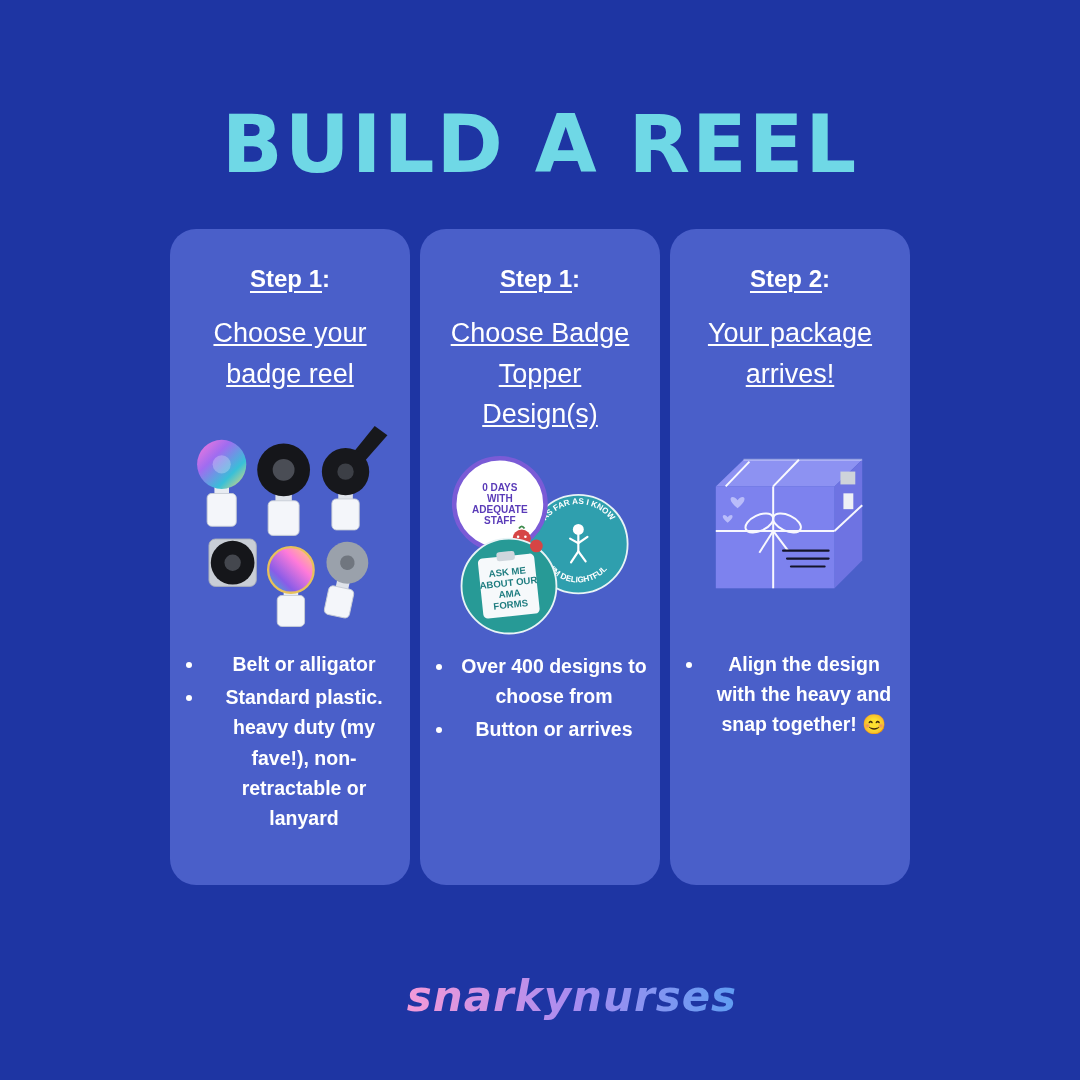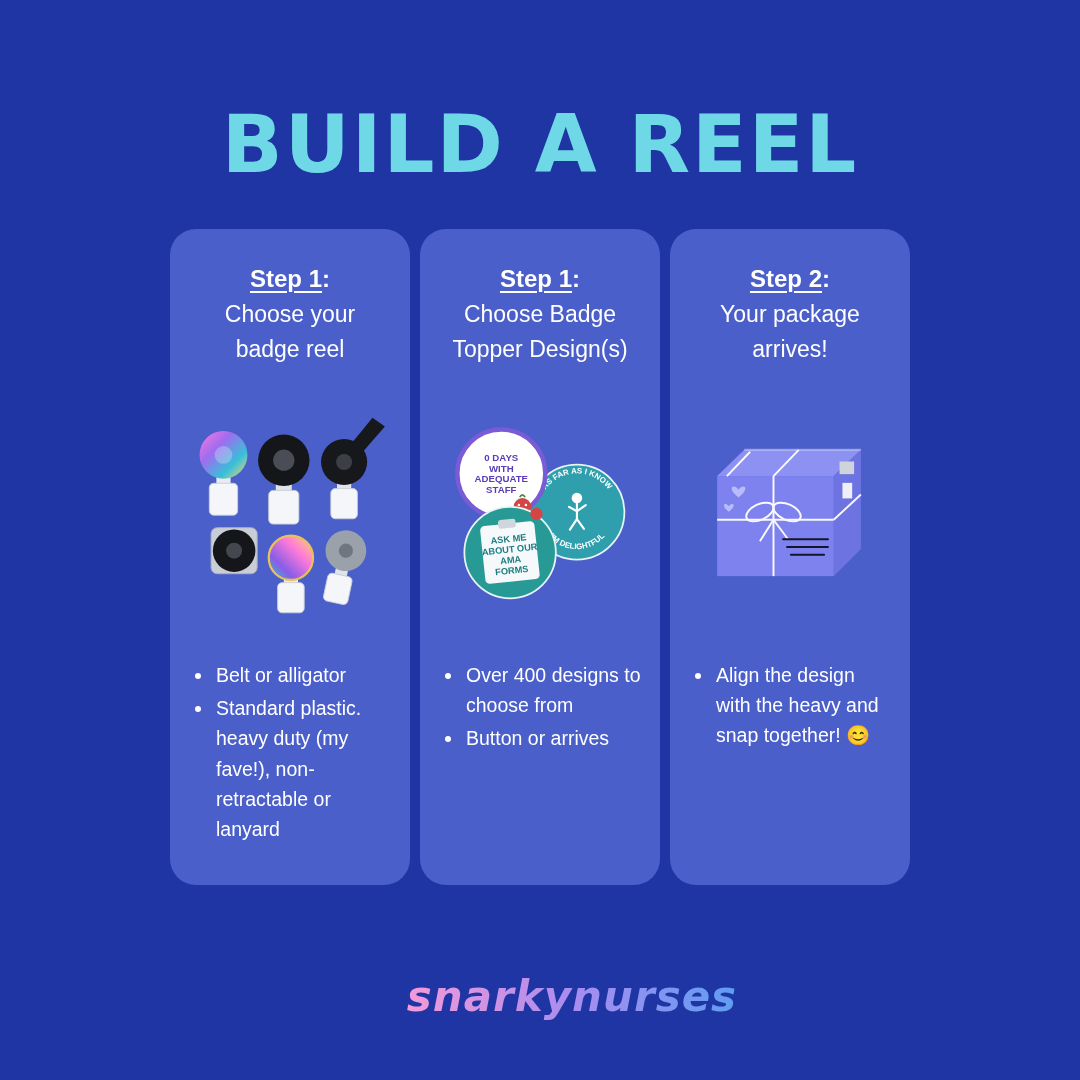--- a/index.html
+++ b/index.html
@@ -23,41 +23,42 @@
 
   .cards {
     position:absolute; top:229px; left:50%; transform:translateX(-50%);
     display:flex; gap:10px;
   }
   .card {
     width:240px; height:656px;
     background: var(--card, #4a5fc9);
     border-radius:26px;
     box-sizing:border-box;
-    padding:32px 18px 26px;
+    padding:32px 9px 26px;
     display:flex; flex-direction:column; align-items:center;
     color: var(--text, #ffffff);
   }
   .card-head { text-align:center; line-height:1.5; }
   .step-line { font-size:24px; font-weight:700; }
   .step-label { text-decoration:underline; text-underline-offset:4px; text-decoration-thickness:2px; }
   .step-sub {
-    font-size:23px; font-weight:500;
-    max-width:182px; margin:0 auto;
+    font-size:27px; font-weight:500;
+    max-width:182px; margin:16px auto;text-decoration:underline;
   }
   .figure {
     flex:1; width:100%;
     display:flex; align-items:center; justify-content:center;
   }
   .bullets {
     width:100%; box-sizing:border-box;
     height:198px;
-    margin:1px; padding:0 0 0 26px;
+    margin:12px; padding:0 0 0 26px;
     font-size:19.5px; line-height:1.55;
-    text-align:left;
+    text-align:center;
+    font-weight:bold;
   }
   .bullets li { margin-bottom:3px; padding-left:2px; }
 
   .brand {
     position:absolute; top:972px; left:0; width:100%;
     text-align:center;
     font-family:"DejaVu Sans", sans-serif;
     font-style:italic;
     font-weight:600;
     font-size:42px;

